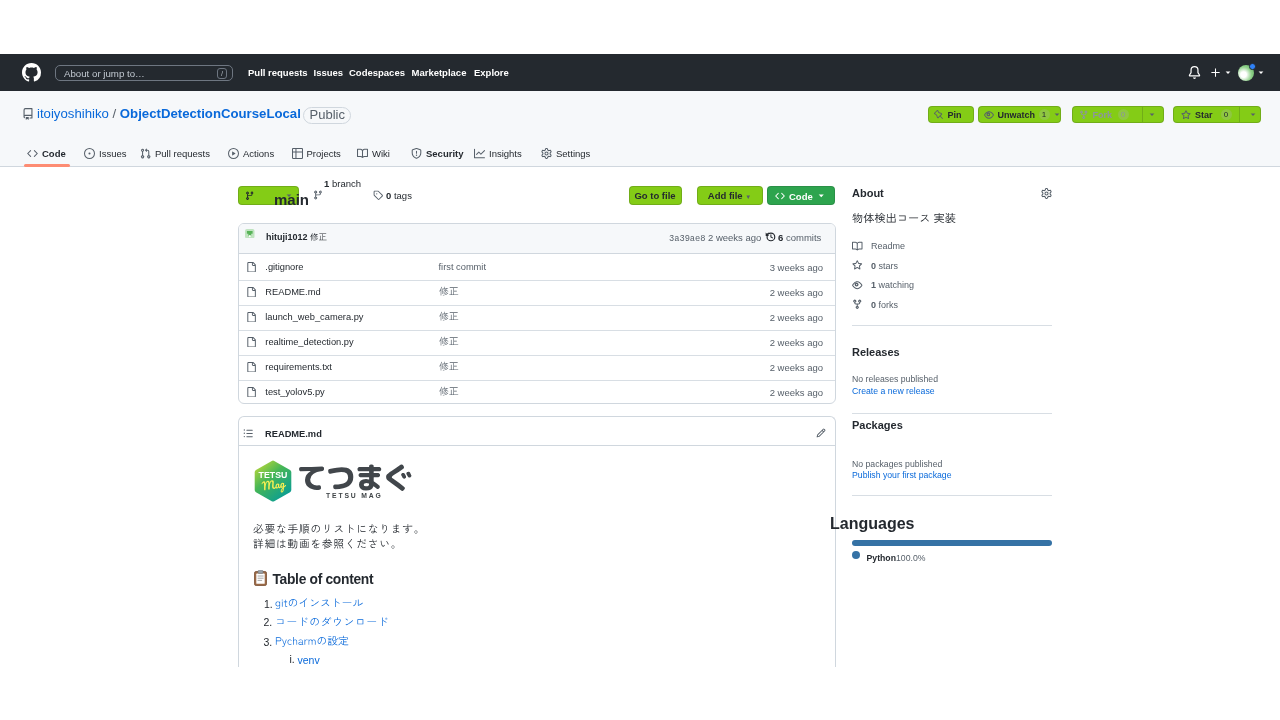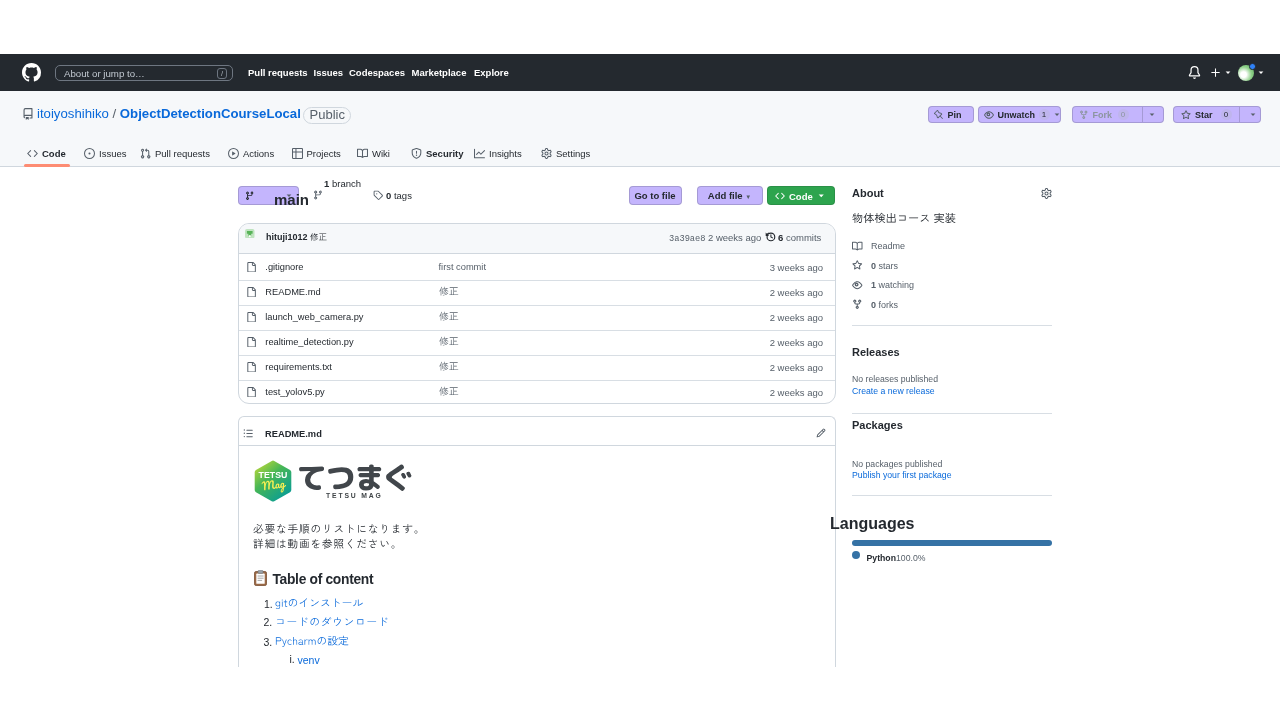--- a/index.html
+++ b/index.html
@@ -1,15 +1,15 @@
 <!DOCTYPE html>
 <html><head><meta charset="utf-8"><style>*{margin:0;padding:0;box-sizing:border-box}
 body{width:1280px;height:720px;background:#fff;font-family:"Liberation Sans",sans-serif;position:relative;overflow:hidden;-webkit-font-smoothing:antialiased}
 .abs{position:absolute}
-.btn{position:absolute;background:#c4b5fd;border:1px solid rgba(27,31,36,.18);border-radius:4px}
+.btn{position:absolute;background:#84cc16;border:1px solid rgba(27,31,36,.18);border-radius:4px}
 .pill{display:inline-block;background:rgba(175,184,193,.25);border-radius:999px;text-align:center}
 </style></head><body>
 <div class="abs" style="left:0;top:54px;width:1280px;height:37px;background:#24292f">
     <svg style="position:absolute;left:22px;top:9px" width="19" height="19" viewBox="0 0 16 16">
       <path d="M8 0C3.58 0 0 3.58 0 8c0 3.54 2.29 6.53 5.47 7.59.4.07.55-.17.55-.38 0-.19-.01-.82-.01-1.49-2.01.37-2.53-.49-2.69-.94-.09-.23-.48-.94-.82-1.13-.28-.15-.68-.52-.01-.53.63-.01 1.08.58 1.23.82.72 1.21 1.87.87 2.33.66.07-.52.28-.87.51-1.07-1.78-.2-3.64-.89-3.64-3.95 0-.87.31-1.59.82-2.15-.08-.2-.36-1.02.08-2.12 0 0 .67-.21 2.2.82.64-.18 1.32-.27 2-.27s1.36.09 2 .27c1.53-1.04 2.2-.82 2.2-.82.44 1.1.16 1.92.08 2.12.51.56.82 1.27.82 2.15 0 3.07-1.87 3.75-3.65 3.95.29.25.54.73.54 1.48 0 1.07-.01 1.93-.01 2.2 0 .21.15.46.55.38A8.01 8.01 0 0 0 16 8c0-4.42-3.58-8-8-8z" fill="#fff"></path>
     </svg>
     <div class="abs" style="left:55px;top:10.5px;width:178px;height:16.5px;border:1px solid #6e7681;border-radius:5px">
       <div class="abs" style="left:8px;top:2.6px;font-size:9.7px;color:#c3cad2">About or jump to…</div>
       <div class="abs" style="right:5px;top:2px;width:10px;height:11px;border:1px solid #6e7681;border-radius:3px;color:#adb5bd;font-size:7.5px;text-align:center;line-height:10px">/</div>
     </div>
@@ -129,21 +129,21 @@
 <div class="btn" style="left:628.5px;top:186px;width:53px;height:18.5px;text-align:center;font-size:9.5px;font-weight:bold;color:#24292f;line-height:17px">Go to file</div>
 <div class="btn" style="left:696.5px;top:186px;width:66px;height:18.5px;text-align:center;font-size:9.5px;font-weight:bold;color:#24292f;line-height:17px">Add file <span style="font-size:6px;color:#57606a">▼</span></div>
 <div class="abs" style="left:767px;top:186px;width:68px;height:18.5px;background:#2da44e;border:1px solid rgba(27,31,36,.15);border-radius:4px"></div>
 <svg style="position:absolute;left:775px;top:190.5px" width="10" height="10" viewBox="0 0 16 16">
     <path d="M4.72 3.22a.75.75 0 0 1 1.06 1.06L2.06 8l3.72 3.72a.75.75 0 1 1-1.06 1.06L.47 8.53a.75.75 0 0 1 0-1.06Zm6.56 0a.75.75 0 1 0-1.06 1.06L13.94 8l-3.72 3.72a.75.75 0 1 0 1.06 1.06l4.25-4.25a.75.75 0 0 0 0-1.06Z" fill="#fff" fill-rule="evenodd"></path>
   </svg>
 <div class="abs" style="left:789px;top:190.5px;font-size:9.5px;font-weight:bold;color:#fff">Code</div>
 <svg style="position:absolute;left:818px;top:194px" width="6.5" height="3.575" viewBox="0 0 10 7">
     <path d="M0 .8 5 6.2 10 .8Z" fill="#fff"></path>
   </svg>
-<div class="abs" style="left:238px;top:223px;width:598px;height:181px;border:1px solid #d0d7de;border-radius:11px;overflow:hidden">
+<div class="abs" style="left:238px;top:223px;width:598px;height:181px;border:1px solid #d0d7de;border-radius:6px;overflow:hidden">
     <div class="abs" style="left:0;top:0;width:100%;height:30px;background:#f6f8fa;border-bottom:1px solid #d0d7de"></div>
     <svg style="position:absolute;left:6px;top:4.5px" width="9.5" height="9.5" viewBox="0 0 10 10">
       <rect width="10" height="10" rx="2" fill="#c0e4c0"></rect>
       <path d="M2 2h6v3H6.5v2.5h-3V5H2Z" fill="#58b358"></path>
       <rect x="4" y="6.5" width="2" height="2" fill="#fff"></rect>
     </svg>
     <div class="abs" style="left:27px;top:8px;font-size:9px;font-weight:bold;color:#24292f">hituji1012</div>
     <svg style="position:absolute;left:71px;top:7.7px" width="20" height="12" viewBox="0 0 20 12">
       <path d="M3.5 5.3Q3.4 5.2 3.4 5.1Q3.3 5.0 3.3 5.0Q3.2 4.9 3.2 4.8Q3.8 4.7 4.4 4.4Q4.9 4.2 5.3 3.8Q5.0 3.6 4.8 3.3Q4.5 3.0 4.4 2.7Q4.2 3.0 4.0 3.2Q3.8 3.5 3.6 3.7Q3.5 3.6 3.4 3.6Q3.4 3.5 3.3 3.5Q3.2 3.4 3.2 3.4Q3.5 3.1 3.8 2.7Q4.1 2.3 4.3 1.8Q4.6 1.4 4.7 1.0L5.2 1.1Q5.1 1.3 5.0 1.6Q4.9 1.8 4.8 2.0H7.9V2.5H7.0Q6.6 3.2 6.0 3.8Q6.5 4.1 7.0 4.4Q7.6 4.6 8.1 4.8Q8.1 4.8 8.0 4.9Q8.0 5.0 7.9 5.1Q7.9 5.2 7.8 5.2Q7.3 5.0 6.7 4.8Q6.1 4.5 5.6 4.2Q5.2 4.5 4.7 4.8Q4.1 5.1 3.5 5.3ZM1.5 8.7V3.9Q1.3 4.3 1.0 4.6Q0.8 5.0 0.6 5.3Q0.5 5.2 0.4 5.1Q0.3 5.0 0.2 5.0Q0.5 4.6 0.8 4.1Q1.1 3.6 1.4 3.0Q1.6 2.4 1.8 1.9Q2.0 1.4 2.1 1.0L2.6 1.2Q2.5 1.5 2.3 2.0Q2.2 2.4 2.0 2.9V8.7ZM3.5 8.7Q3.5 8.7 3.5 8.6Q3.4 8.5 3.4 8.4Q3.4 8.3 3.3 8.3Q4.2 8.2 5.0 7.9Q5.8 7.6 6.5 7.2Q7.2 6.8 7.7 6.3L8.1 6.6Q7.6 7.1 6.8 7.6Q6.1 8.0 5.3 8.3Q4.4 8.6 3.5 8.7ZM2.6 7.4V2.6H3.1V7.4ZM3.9 7.5Q3.9 7.5 3.8 7.4Q3.8 7.3 3.7 7.2Q3.7 7.1 3.6 7.1Q4.0 7.0 4.5 6.9Q4.9 6.7 5.4 6.5Q5.8 6.3 6.2 6.0Q6.5 5.8 6.8 5.5L7.1 5.8Q6.8 6.2 6.2 6.5Q5.7 6.9 5.1 7.1Q4.5 7.4 3.9 7.5ZM3.7 6.4Q3.7 6.4 3.7 6.3Q3.6 6.2 3.6 6.1Q3.5 6.1 3.5 6.0Q3.9 5.9 4.3 5.7Q4.8 5.5 5.2 5.3Q5.6 5.0 5.9 4.8L6.2 5.0Q5.9 5.3 5.5 5.6Q5.1 5.9 4.6 6.1Q4.2 6.3 3.7 6.4ZM5.6 3.5Q6.1 3.1 6.4 2.5H4.7Q5.0 3.1 5.6 3.5Z M8.9 8.2V7.7H10.4V3.7H10.9V7.7H12.5V2.1H9.3V1.5H16.2V2.1H13.0V4.5H15.4V5.0H13.0V7.7H16.6V8.2Z" fill="#24292f"></path>
     </svg>

